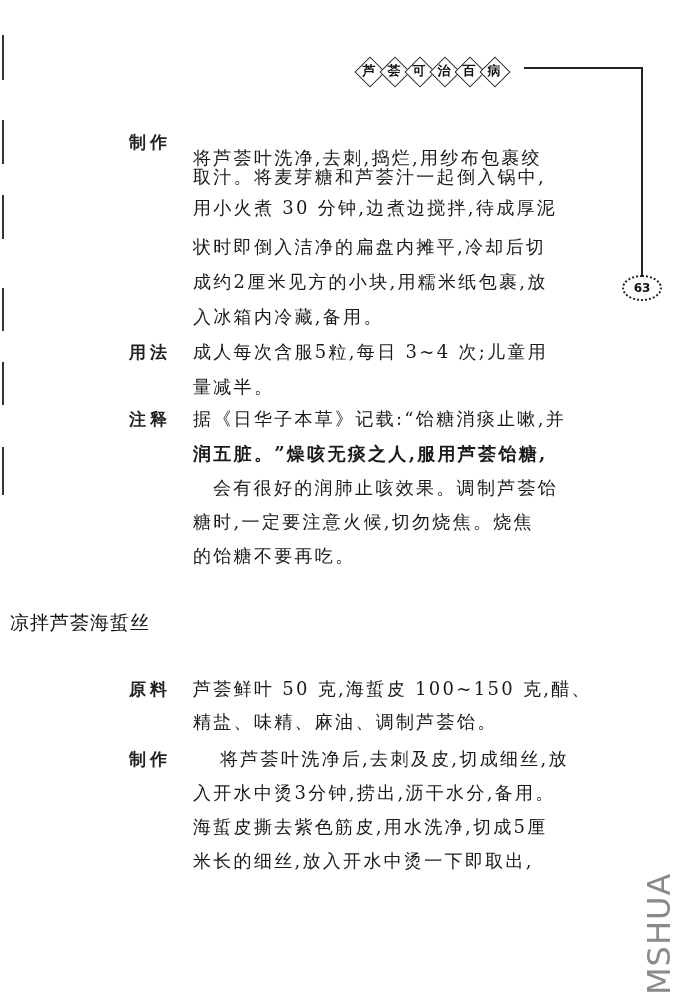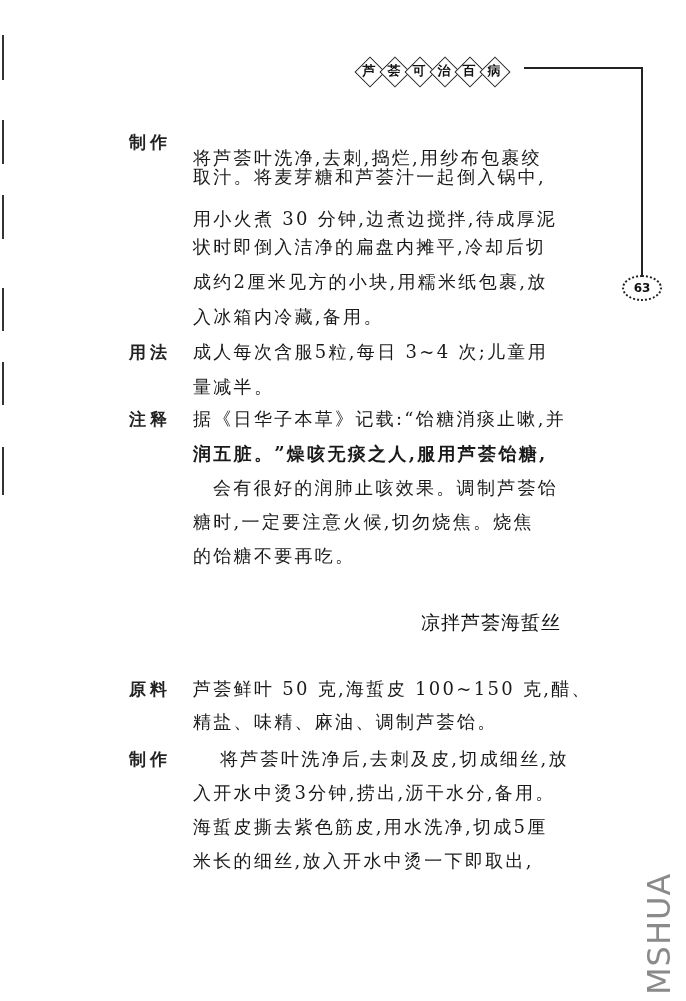--- a/index.html
+++ b/index.html
@@ -27,21 +27,21 @@
     font-family:"DejaVu Sans", sans-serif; font-weight:bold; font-size:12px; color:#111;
   }
   .label {
     position:absolute; left:129px; font-size:17px; font-weight:bold; letter-spacing:4px;
     font-family:Liberation Mono, monospace; color:#222; white-space:nowrap;
   }
   .line {
     position:absolute; left:193px; font-size:18px; letter-spacing:2.3px; white-space:nowrap; color:#1a1a1a;
   }
   .section-title {
-    position:absolute; left:0; width:561px; text-align:right; top:610px; padding-left:10px; box-sizing:border-box;
+    position:absolute; left:0; width:561px; text-align:left; top:610px; padding-left:10px; box-sizing:border-box;
     font-family:"DejaVu Sans", sans-serif; font-size:19px; letter-spacing:1px; color:#111;
   }
   .watermark {
     position:absolute; left:640px; top:995px; transform-origin:left top; transform:rotate(-90deg);
     font-family:"DejaVu Sans", sans-serif; font-size:32px; color:#8a8a8a; letter-spacing:1px; white-space:nowrap;
   }
 </style>
 </head>
 <body>
 
@@ -78,21 +78,21 @@
       <span class="dchar">病</span>
     </div>
 </div>
 <div class="rule-h" style="left:524px;width:118px;"></div>
 <div class="rule-v"></div>
 <div class="page-num">63</div>
 
 <div class="label" style="top:131px;">制作</div>
 <div class="line" style="top:146px;">将芦荟叶洗净,去刺,捣烂,用纱布包裹绞</div>
 <div class="line" style="top:165px;">取汁。将麦芽糖和芦荟汁一起倒入锅中,</div>
-<div class="line" style="top:207px;">用小火煮 30 分钟,边煮边搅拌,待成厚泥</div>
+<div class="line" style="top:196px;">用小火煮 30 分钟,边煮边搅拌,待成厚泥</div>
 <div class="line" style="top:235px;">状时即倒入洁净的扁盘内摊平,冷却后切</div>
 <div class="line" style="top:270px;">成约2厘米见方的小块,用糯米纸包裹,放</div>
 <div class="line" style="top:305px;">入冰箱内冷藏,备用。</div>
 
 <div class="label" style="top:341px;">用法</div>
 <div class="line" style="top:340px;">成人每次含服5粒,每日 3~4 次;儿童用</div>
 <div class="line" style="top:375px;">量减半。</div>
 
 <div class="label" style="top:408px;">注释</div>
 <div class="line" style="top:407px;">据《日华子本草》记载:“饴糖消痰止嗽,并</div>

